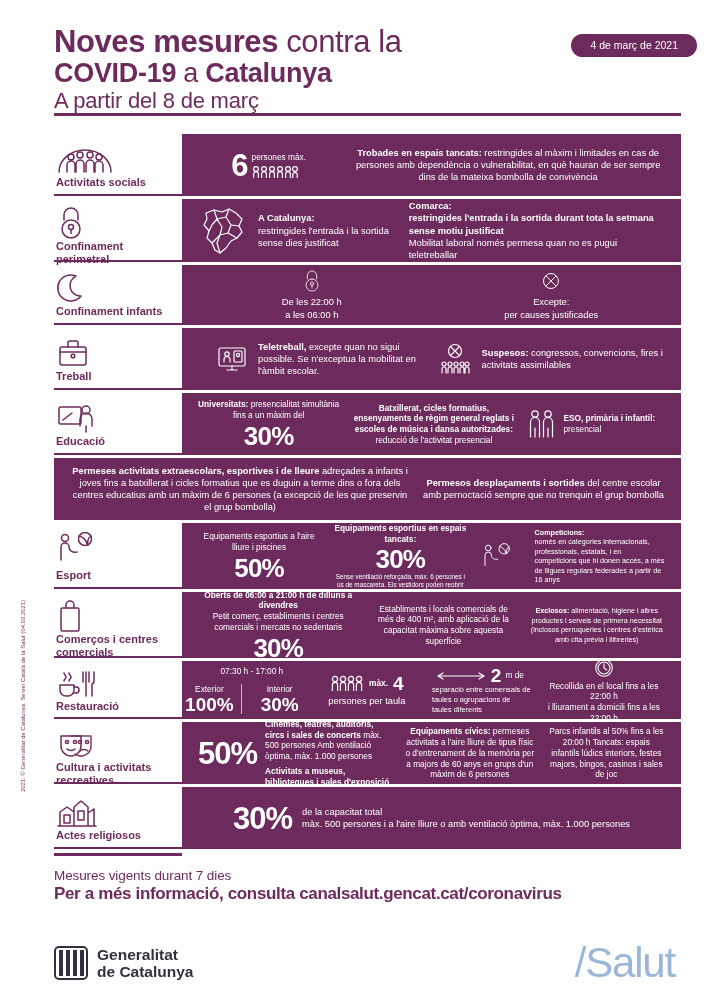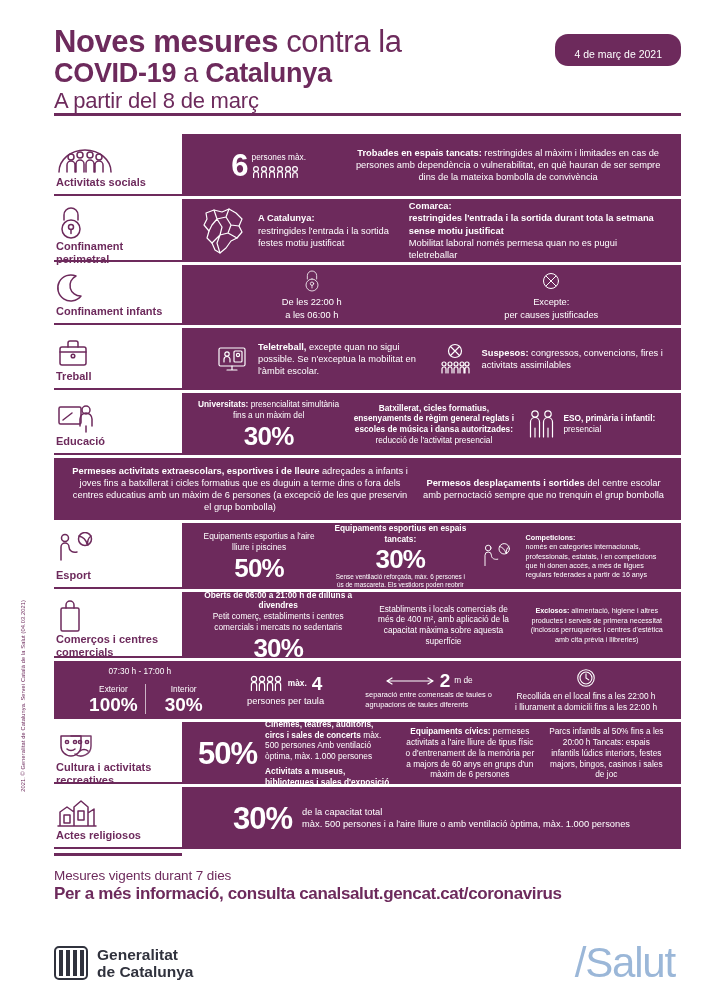--- a/index.html
+++ b/index.html
@@ -33,25 +33,25 @@
   .header { padding: 26px 40px 0 54px; position: relative; }
   .title-block { line-height: 1.04; }
   .t-line1 { font-size: 31px; font-weight: 400; letter-spacing: -.4px; }
   .t-line1 .bold { font-weight: 700; }
   .t-line2 { font-size: 27px; font-weight: 700; letter-spacing: -.3px; margin-top: 1px; }
   .t-line2 .reg { font-weight: 400; }
   .t-line3 { font-size: 22px; font-weight: 400; margin-top: 3px; letter-spacing: -.2px; }
 
   .date-badge {
     position: absolute;
-    right: 40px; top: 34px;
+    right: 24px; top: 34px;
     background: #6d2a5c;
     color: #ffffff;
     border-radius: 13px;
-    padding: 14px 19px 6px;
+    padding: 5px 19px 6px;
     font-size: 10.5px;
     font-weight: 400;
     white-space: nowrap;
   }
 
   
   .table { margin: 18px 40px 0 54px; position: relative; }
 
   .row {
     display: flex;
@@ -219,21 +219,21 @@
         <div class="blk" style="width:44%">
           <div class="flexrow" style="gap:10px">
             <div>
               <svg width="50" height="52" viewBox="0 0 50 52">
                   <path class="lnw" d="M8 8 L16 5 L24 7 L31 4 L38 8 L44 14 L41 21 L44 27 L39 33 L33 36 L28 43 L22 48 L17 45 L14 38 L9 33 L11 26 L6 20 L9 14 Z"></path>
                   <path class="lnw" d="M16 5 L19 14 L14 20 L11 26M19 14 L28 12 L31 4M28 12 L33 20 L41 21M33 20 L30 28 L39 33M30 28 L22 30 L14 38M22 30 L19 38 L22 48M22 30 L24 22 L19 14"></path>
                 </svg>
             </div>
             <div class="fs10" style="text-align:left">
               <div class="b7">A Catalunya:</div>
-              <div>restringides l'entrada i la sortida festes motiu justificat</div>
+              <div>restringides l'entrada i la sortida sense dies justificat</div>
             </div>
           </div>
         </div>
         <div class="blk" style="width:56%">
           <div class="fs10" style="text-align:left">
             <div class="b7">Comarca:</div>
             <div class="b7">restringides l'entrada i la sortida durant tota la setmana sense motiu justificat</div>
             <div>Mobilitat laboral només permesa quan no es pugui teletreballar</div>
           </div>
         </div>
@@ -397,21 +397,21 @@
         <div class="blk ctr" style="width:28%">
           <div class="fs9">Equipaments esportius a l'aire lliure i piscines</div>
           <div class="big2" style="margin-top:2px">50%</div>
         </div>
         <div class="blk ctr" style="width:31%">
           <div class="fs9 b7">Equipaments esportius en espais tancats:</div>
           <div class="big2" style="margin:1px 0">30%</div>
           <div class="fs7">Sense ventilació reforçada, màx. 6 persones i ús de mascareta. Els vestidors poden reobrir</div>
         </div>
         <div class="blk" style="width:41%">
-          <div class="flexrow" style="gap:13px">
+          <div class="flexrow" style="gap:22px">
             <div>
               <svg width="32" height="28" viewBox="0 0 40 32">
                   <circle class="lnw" cx="9" cy="6" r="3.5"></circle>
                   <path class="lnw" d="M5 28V15a4 4 0 0 1 8 0c0 4 4 6 8 5"></path>
                   <circle class="lnw" cx="29" cy="7" r="6.5"></circle>
                   <path class="lnw" d="M23 4c4 1 7 4 8 8M35 4c-3 2-4 6-3 9"></path>
                 </svg>
             </div>
             <div class="fs7" style="text-align:left;font-size:7.2px">
               <div class="b7">Competicions:</div>
@@ -441,20 +441,32 @@
         <div class="blk ctr" style="width:33%">
           <div class="fs9">Establiments i locals comercials de més de 400 m², amb aplicació de la capacitat màxima sobre aquesta superfície</div>
         </div>
         <div class="blk ctr" style="width:31%">
           <div class="fs7" style="font-size:7.2px"><span class="b7">Exclosos:</span><span> alimentació, higiene i altres productes i serveis de primera necessitat (inclosos perruqueries i centres d'estètica amb cita prèvia i llibreries)</span></div>
         </div>
       </div>
     </div>
 
     <div class="row" style="height:58px">
+      <div class="label-cell">
+        <div class="ic">
+          <svg width="40" height="32" viewBox="0 0 40 32">
+              <path class="ln" d="M4 17h14v5a6 6 0 0 1-6 6h-2a6 6 0 0 1-6-6z"></path>
+              <path class="ln" d="M18 19h2a3 3 0 0 1 0 6h-2"></path>
+              <path class="ln" d="M8 13c0-2 2-2 2-4s-2-2-2-4M13 13c0-2 2-2 2-4s-2-2-2-4"></path>
+              <path class="ln" d="M27 4v10M30 4v10M33 4v10M30 14v14"></path>
+              <path class="ln" d="M38 4v9a3 3 0 0 1-2 3v12"></path>
+            </svg>
+        </div>
+        <div class="label-text">Restauració</div>
+      </div>
       <div class="content-cell">
         <div class="blk ctr" style="width:25%">
           <div class="fs9">07:30 h - 17:00 h</div>
           <div style="display:flex;justify-content:flex-end;gap:12px;margin-top:7px">
             <div style="padding:0 7px;border-right:1px solid rgba(255,255,255,.65)">
               <div class="fs9">Exterior</div>
               <div class="mid">100%</div>
             </div>
             <div style="padding:0 7px">
               <div class="fs9">Interior</div>

